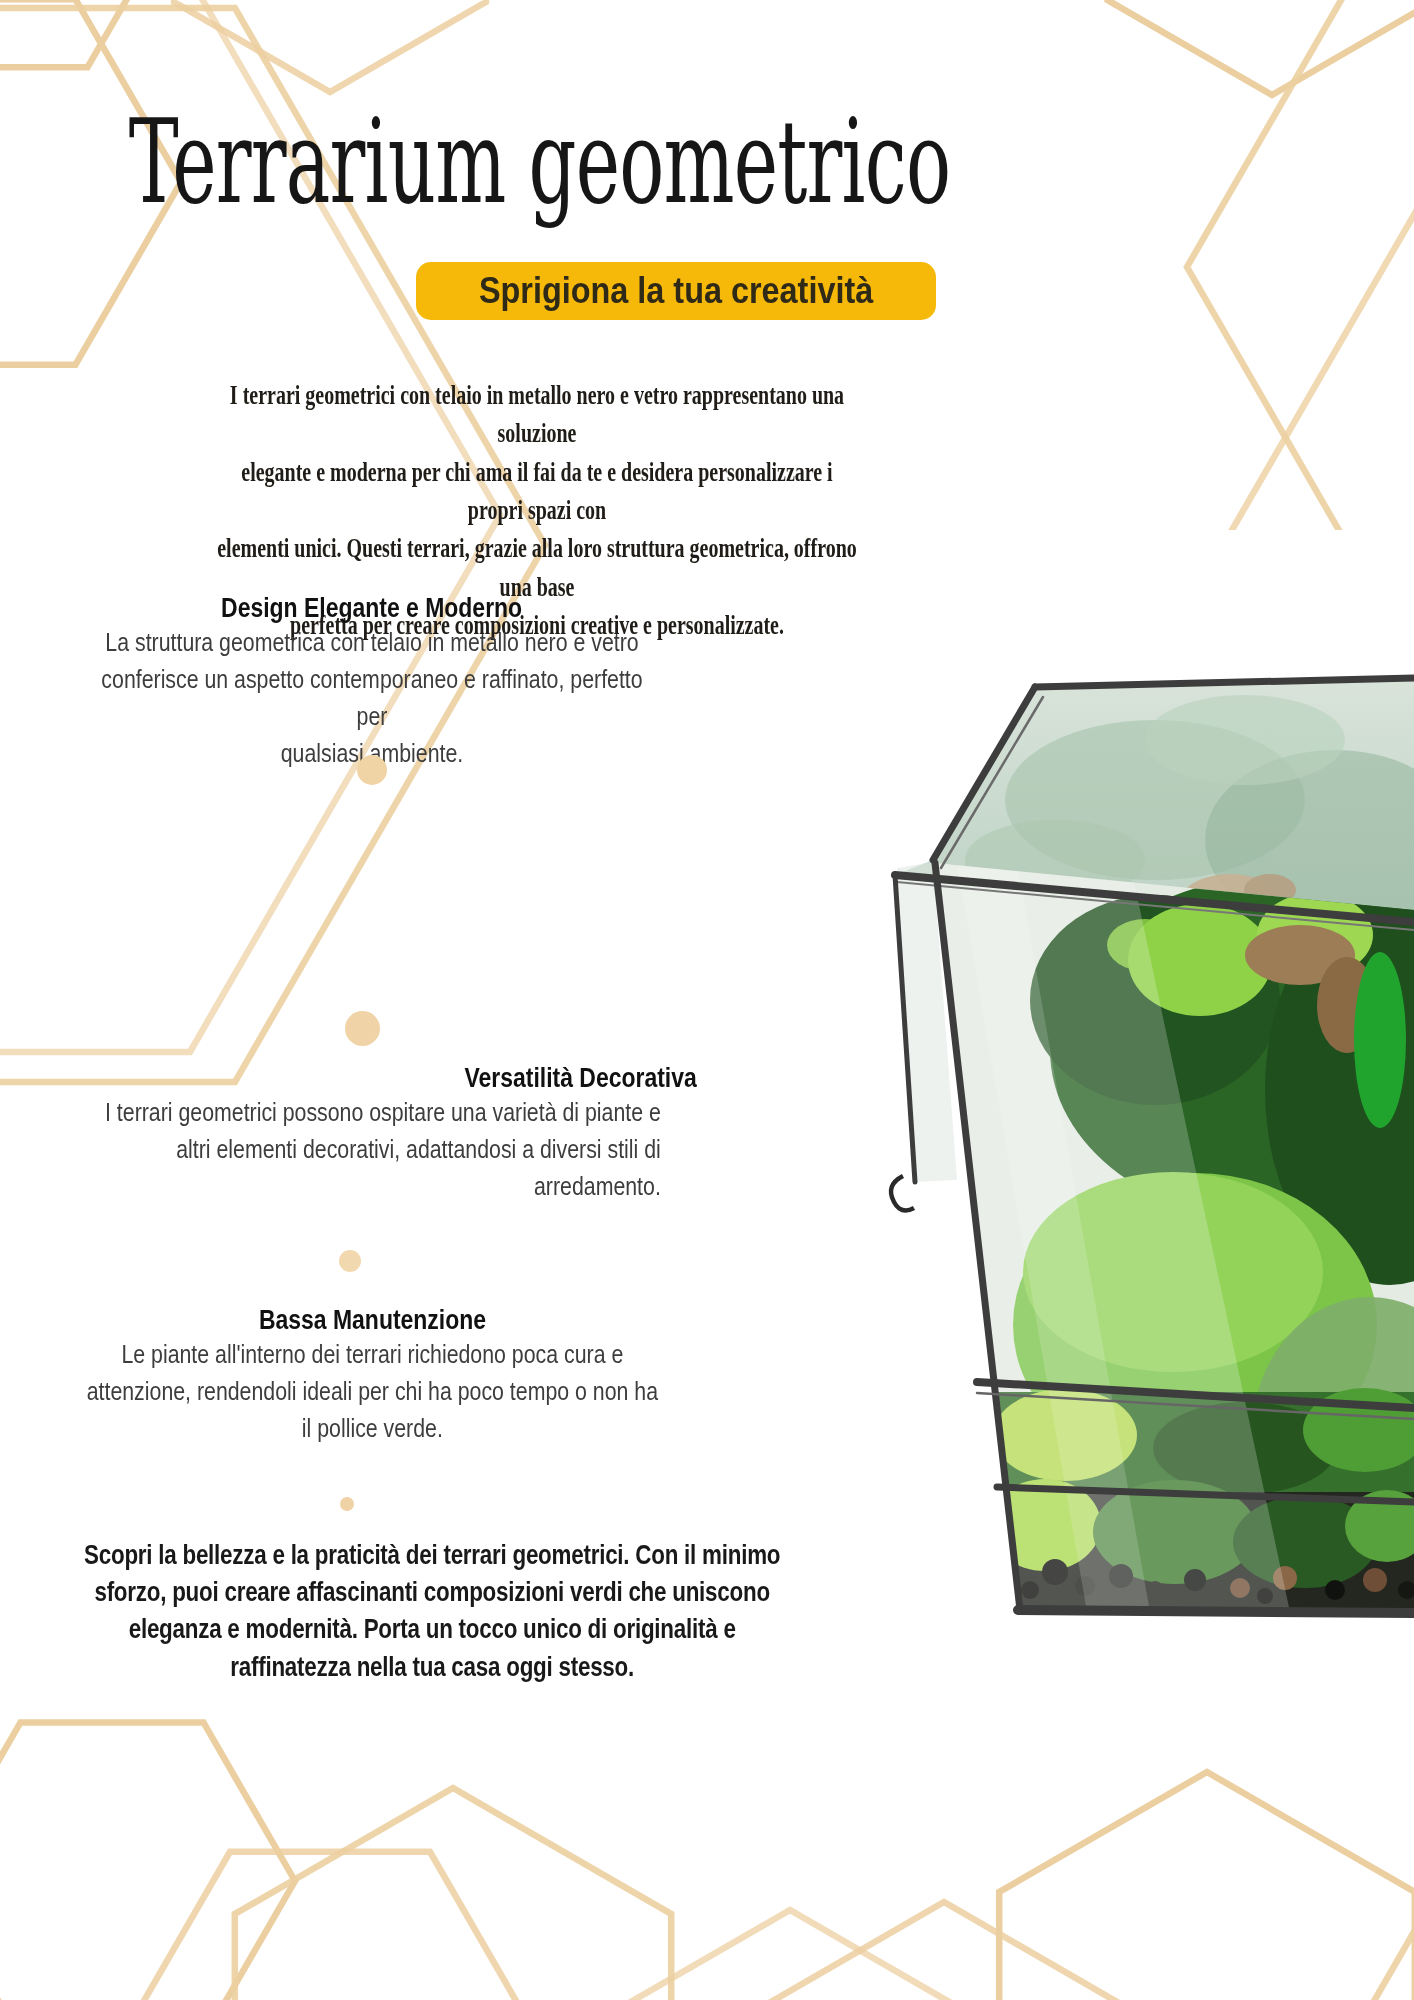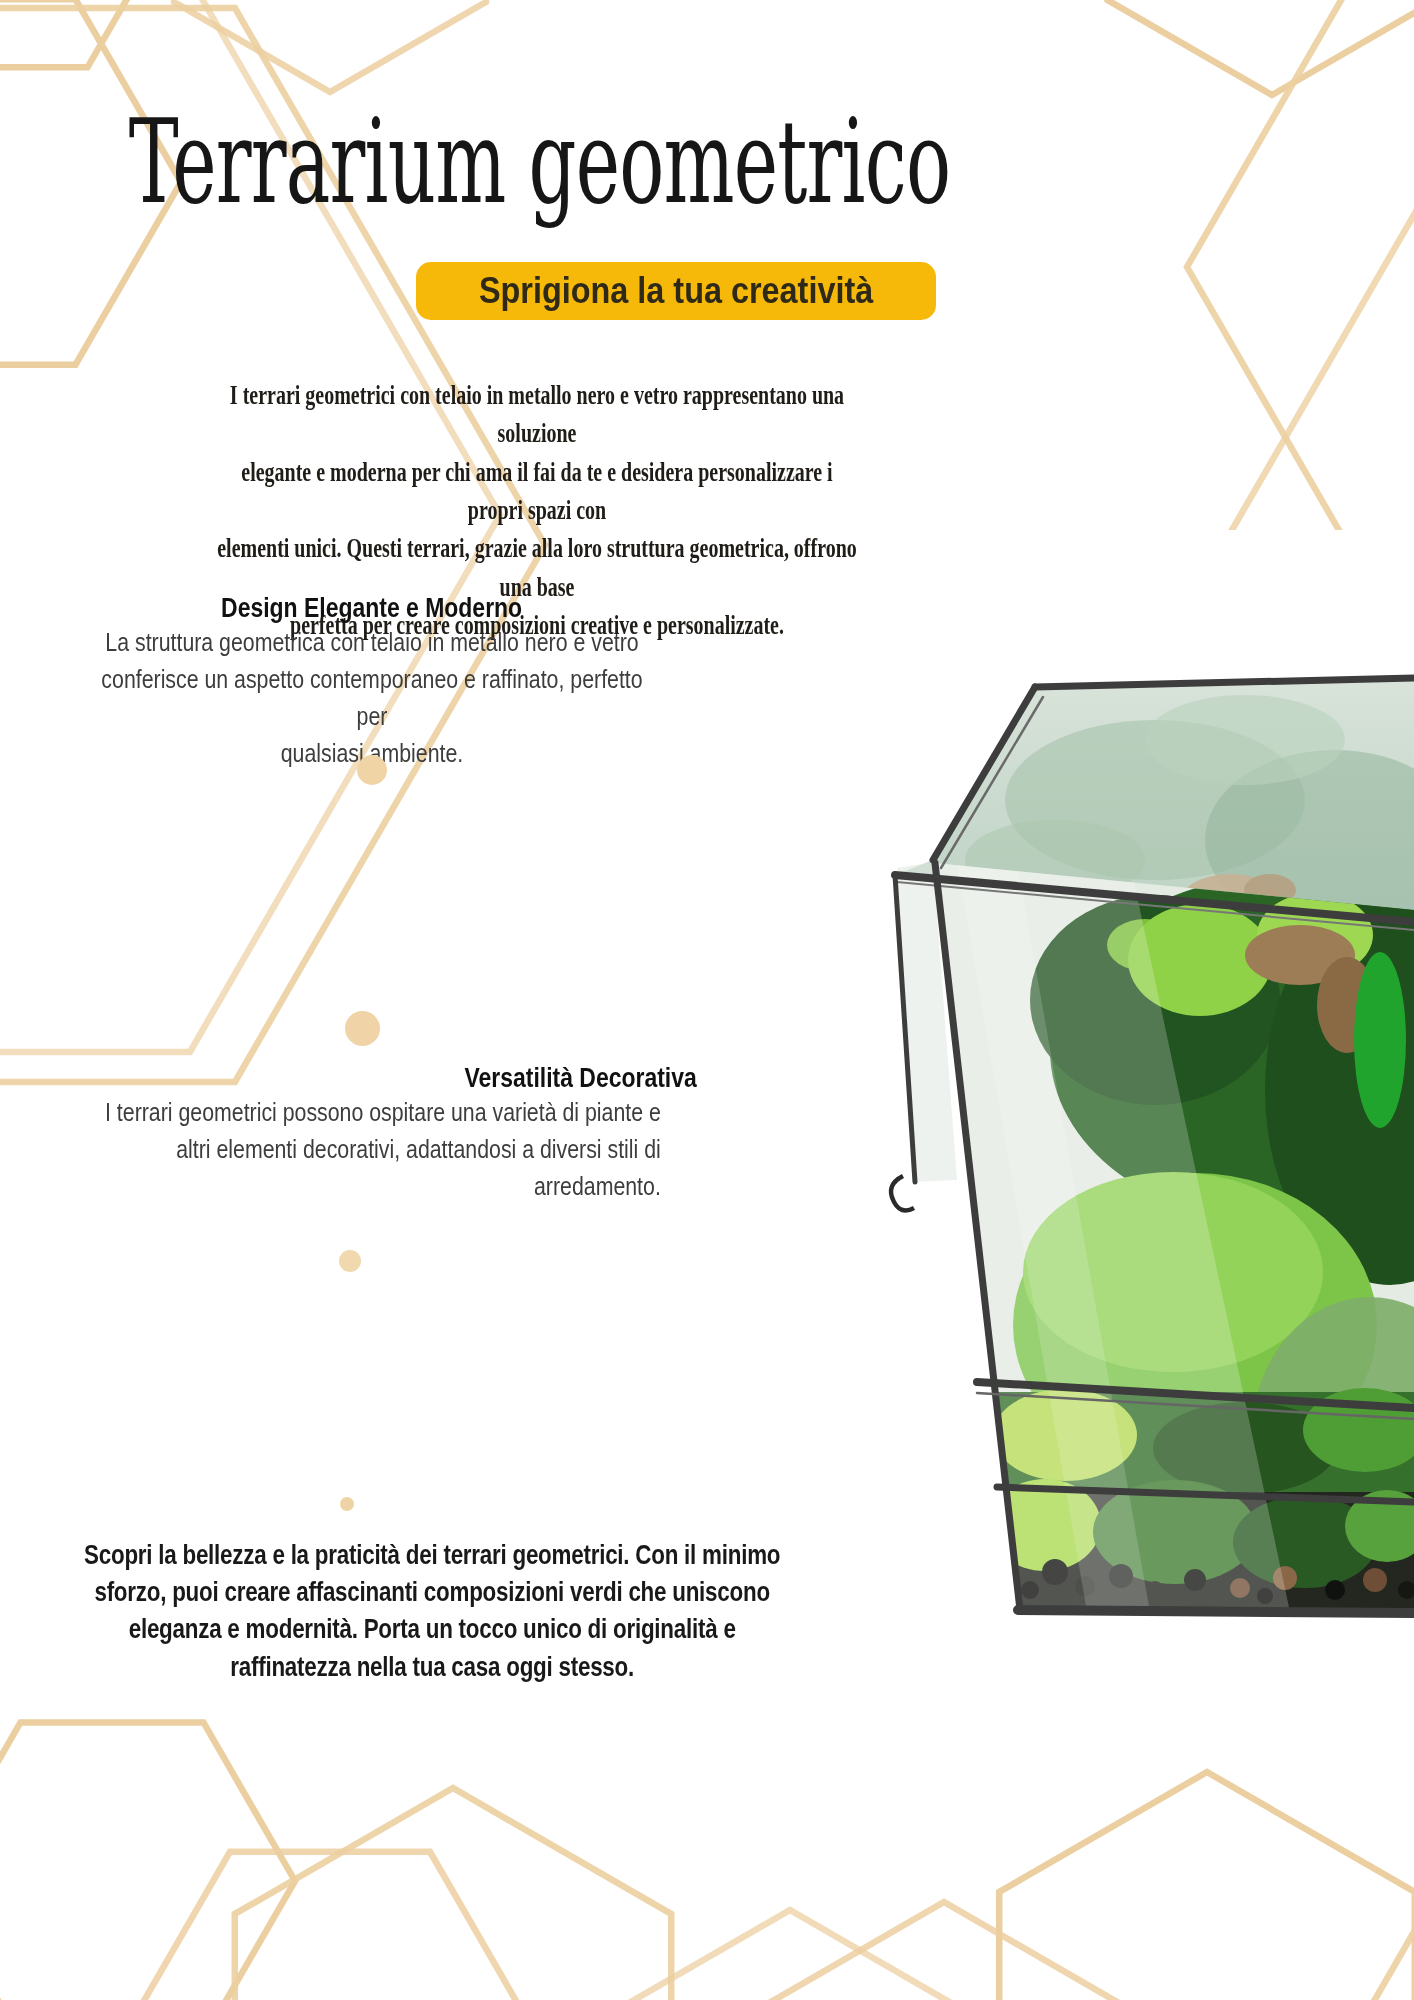--- a/index.html
+++ b/index.html
@@ -180,20 +180,26 @@
   <div class="dot" style="left:345px;top:1011px;width:35px;height:35px;background:#F0D3A6;"></div>
 
   <div class="abs layer2 section" style="top:1062px;text-align:right;">
     <span class="squeeze"><span class="sec-head">Versatilità Decorativa</span></span><br>
     <span class="squeeze"><span class="sec-body">I terrari geometrici possono ospitare una varietà di piante e
 altri elementi decorativi, adattandosi a diversi stili di
 arredamento.</span></span>
   </div>
   <div class="dot" style="left:339px;top:1250px;width:22px;height:22px;background:#F2D8AE;"></div>
 
+  <div class="abs layer2 section" style="top:1304px;">
+    <span class="squeeze"><span class="sec-head">Bassa Manutenzione</span></span><br>
+    <span class="squeeze"><span class="sec-body">Le piante all'interno dei terrari richiedono poca cura e
+attenzione, rendendoli ideali per chi ha poco tempo o non ha
+il pollice verde.</span></span>
+  </div>
   <div class="dot" style="left:340px;top:1497px;width:14px;height:14px;background:#EFD2A6;"></div>
 
   <div class="abs layer2" id="closing">
     <span class="squeeze"><span class="closing-text">Scopri la bellezza e la praticità dei terrari geometrici. Con il minimo
 sforzo, puoi creare affascinanti composizioni verdi che uniscono
 eleganza e modernità. Porta un tocco unico di originalità e
 raffinatezza nella tua casa oggi stesso.</span></span>
   </div>
 
 </div>

